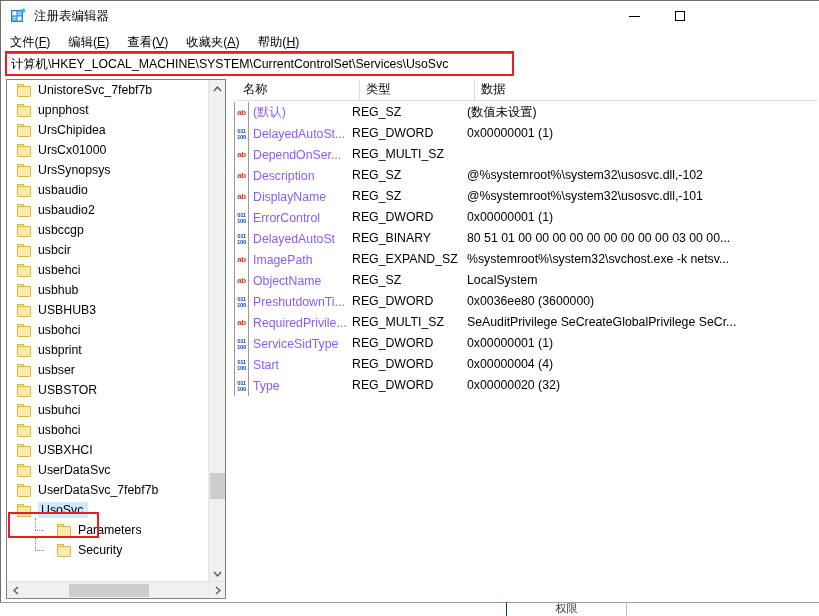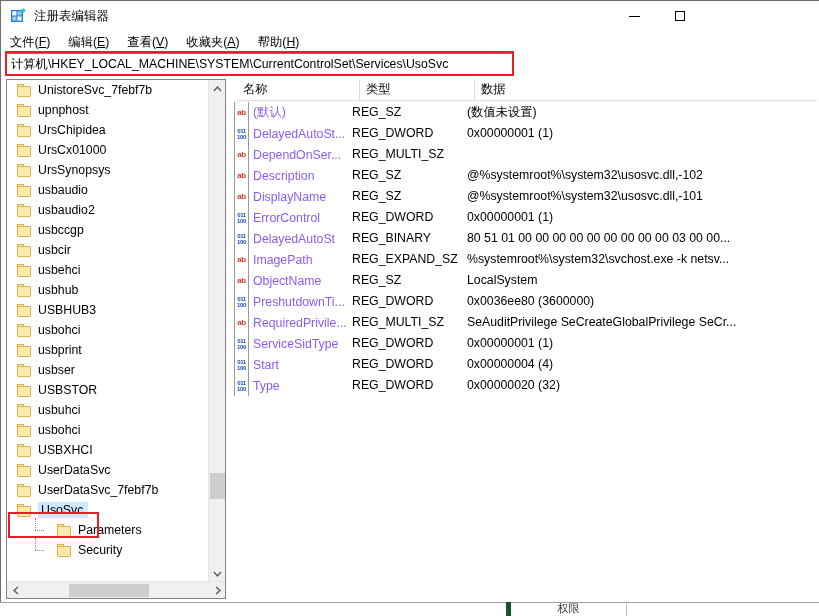--- a/index.html
+++ b/index.html
@@ -328,21 +328,21 @@
     position: absolute;
     left: 0; top: 602px;
     width: 819px; height: 14px;
     background: #ffffff;
     overflow: hidden;
   }
   #status-cell {
     position: absolute;
     left: 506px; top: 0;
     width: 121px; height: 14px;
-    border-left: 5px solid #14532d;
+    border-left: 1px solid #14532d;
     border-right: 1px solid #bdbdbd;
     box-sizing: border-box;
     text-align: center;
     font-size: 11px;
     color: #3a3a3a;
     line-height: 12px;
     overflow: hidden;
   }
   #status-topline {
     position: absolute;

